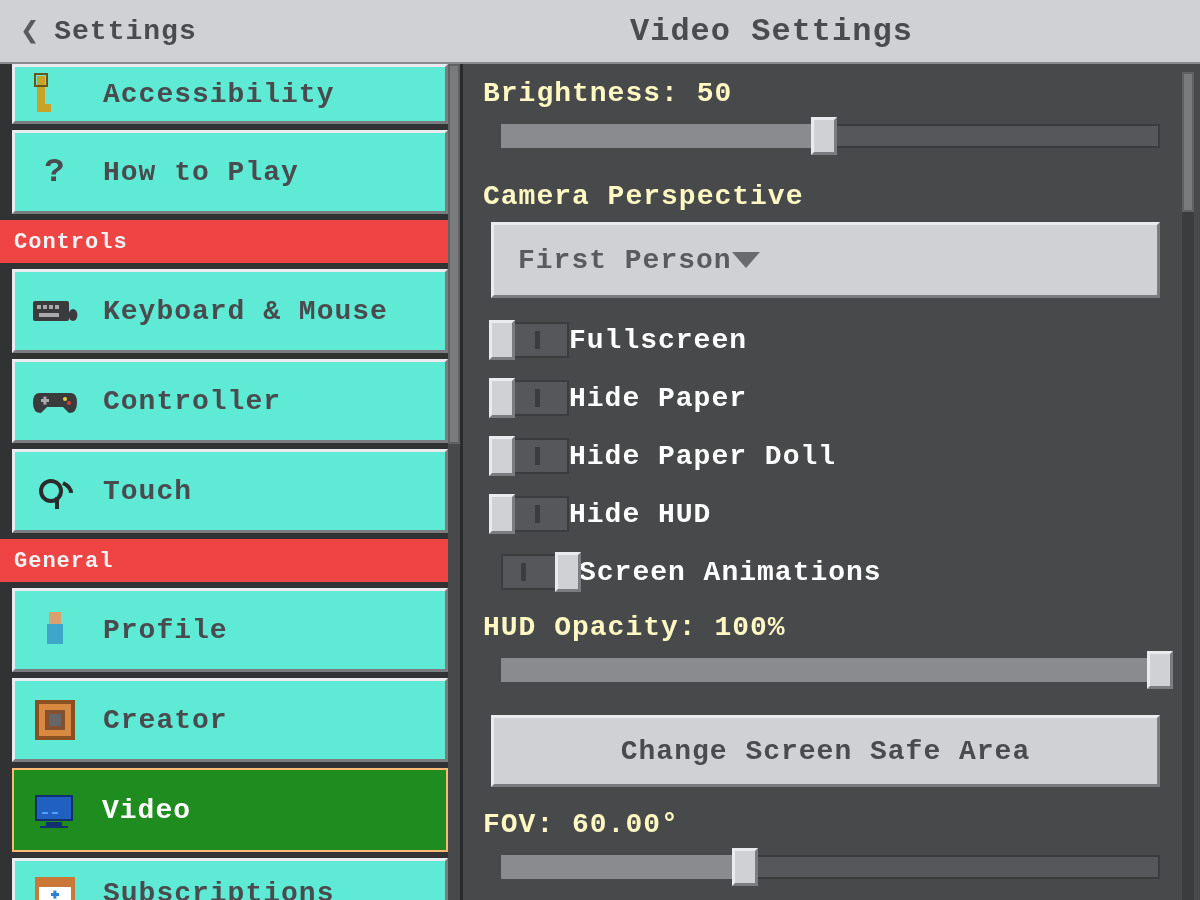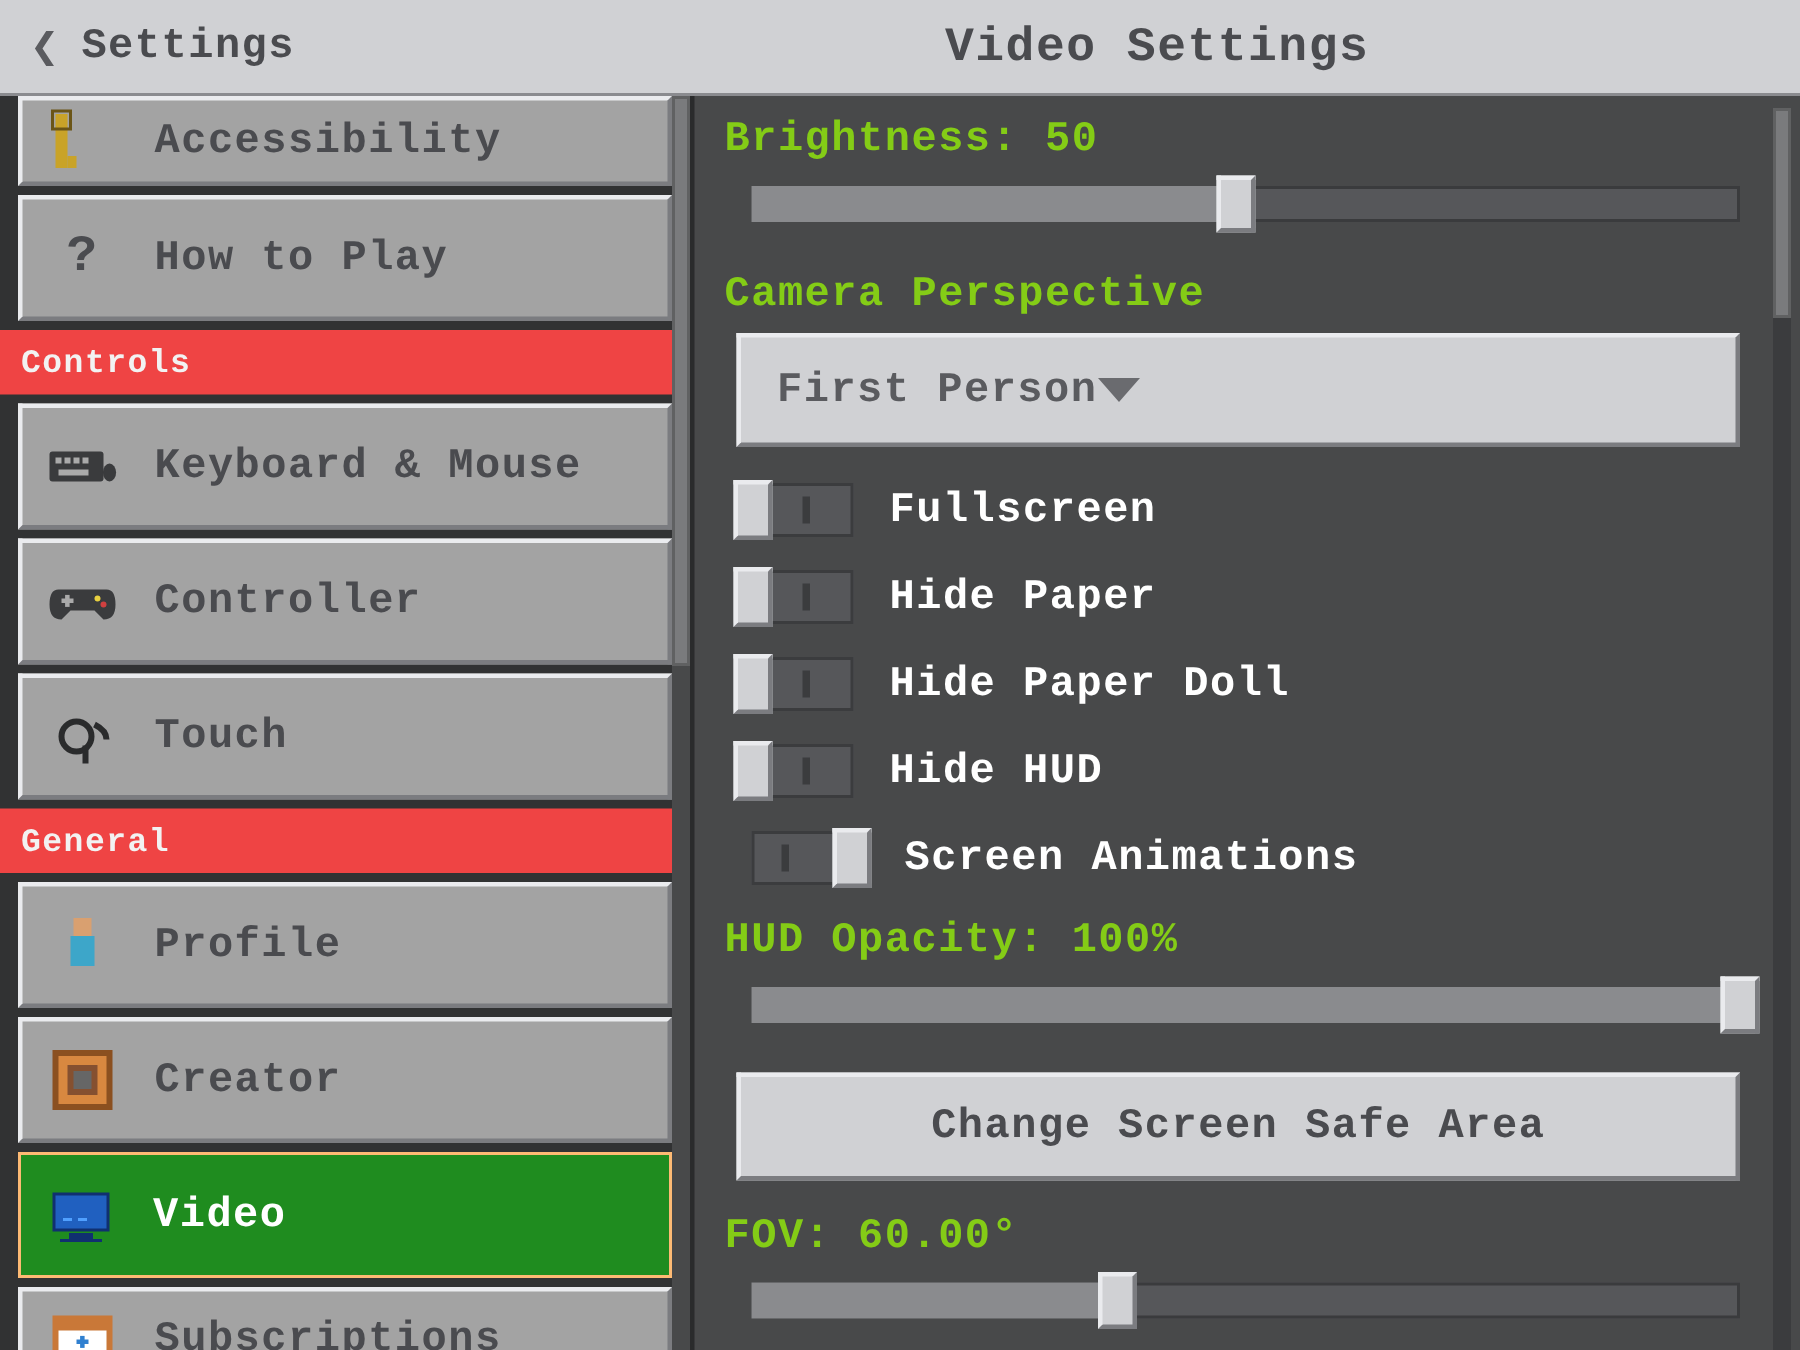--- a/index.html
+++ b/index.html
@@ -94,21 +94,21 @@
   background: #ef4444;
 }
 
 .nav-item {
   display: flex;
   align-items: center;
   gap: 22px;
   height: 84px;
   margin: 6px 12px;
   padding: 0 14px;
-  background: #a3a3a3;
+  background: #5eead4;
   border-top: 3px solid #eaebee;
   border-left: 3px solid #eaebee;
   border-right: 3px solid #7b7c80;
   border-bottom: 3px solid #7b7c80;
   color: #4a4b4f;
   font-size: 28px;
   cursor: pointer;
 }
 
 .nav-item.active {
@@ -149,21 +149,21 @@
   position: absolute;
   left: 0;
   width: 12px;
   background: #7a7b7d;
   border: 2px solid #606162;
   top: 0;
   height: 140px;
 }
 
 .field-label {
-  color: #84cc16;
+  color: #fef9c3;
   font-size: 28px;
   margin-bottom: 10px;
 }
 
 .slider {
   position: relative;
   height: 34px;
   margin: 0 8px 28px 18px;
 }
 
@@ -217,21 +217,20 @@
 .dropdown-caret {
   width: 0; height: 0;
   border-left: 14px solid transparent;
   border-right: 14px solid transparent;
   border-top: 16px solid #6a6b6f;
 }
 
 .toggle-row {
   display: flex;
   align-items: center;
-  gap: 24px;
   margin: 0 8px 22px 8px;
 }
 
 .toggle {
   width: 78px;
   height: 36px;
   position: relative;
   background: #56575a;
   border: 2px solid #3b3c3e;
   cursor: pointer;

